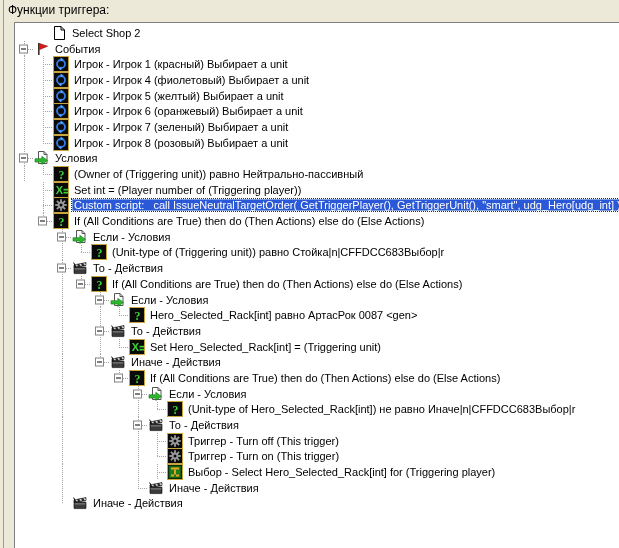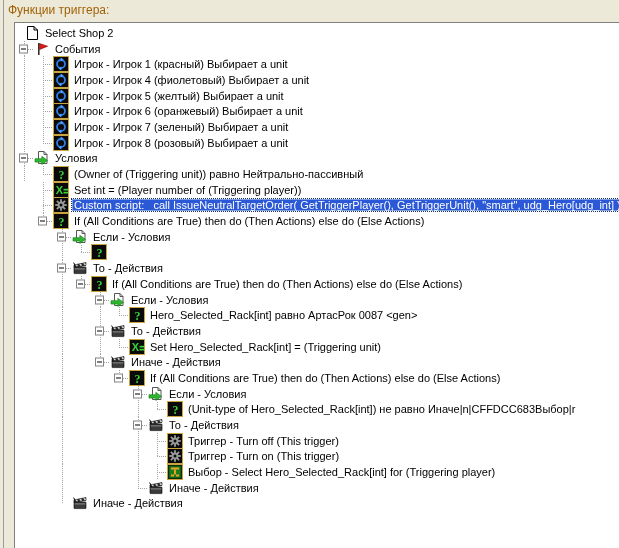--- a/index.html
+++ b/index.html
@@ -8,37 +8,37 @@
     background:#ece9d8;
     font-family:"Liberation Sans", sans-serif;
     -webkit-font-smoothing:none;
   }
   .splitter {
     position:absolute; left:3px; top:0; bottom:0; width:1px;
     background:#9b9b9b;
   }
   .panel-label {
     position:absolute; left:8px; top:3px;
-    font-size:12px; color:#a16207;
+    font-size:12px; color:#000000;
   }
   .tree {
     position:absolute; left:14px; top:22px;
     width:605px; height:526px; box-sizing:border-box;
     background:#fff;
     border-top:1px solid #808080; border-left:1px solid #808080;
     overflow:hidden;
     padding-top:2px;
   }
   .row {
     display:flex; align-items:center;
     height:15.7px;
     font-size:11px; color:#000;
     white-space:pre;
   }
-  .row.root { padding-left:9px; }
+  .row.root { padding-left:36px; }
   .ind { flex:0 0 19px; width:19px; height:100%; position:relative; }
   .ind.g::before {
     content:""; position:absolute; left:9px; top:0; bottom:0; width:1px;
     background-image:repeating-linear-gradient(to bottom,#a3a3a3 0 1px,transparent 1px 2px);
   }
   .conn { flex:0 0 19px; width:19px; height:100%; position:relative; }
   .conn i { display:block; position:absolute; }
   .conn .v {
     left:9px; top:0; width:1px;
     background-image:repeating-linear-gradient(to bottom,#a3a3a3 0 1px,transparent 1px 2px);
@@ -148,21 +148,21 @@
           <text x="8.5" y="12.5" font-size="12" font-weight="bold" fill="#35D435" text-anchor="middle" font-family="Liberation Serif, serif">?</text>
         </svg></span><span class="label">If (All Conditions are True) then do (Then Actions) else do (Else Actions)</span></div>
     <div class="row"><span class="ind"></span><span class="ind"></span><span class="conn"><i class="v full"></i><i class="h"></i><span class="exp"></span></span><span class="icon"><svg viewBox="0 0 16 16">
           <path d="M4.5 1.5 h5.5 l3 3 v9 h-8.5 z" fill="#fff" stroke="#555"></path>
           <path d="M10 1.5 v3 h3" fill="none" stroke="#555"></path>
           <path d="M1 8.7 h6.8 v-2.4 l5.7 4.1 -5.7 4.1 v-2.4 h-6.8 z" fill="#2FB52F" stroke="#0f7a0f" stroke-width="0.6"></path>
         </svg></span><span class="label">Если - Условия</span></div>
     <div class="row"><span class="ind"></span><span class="ind"></span><span class="ind g"></span><span class="conn"><i class="v half"></i><i class="h"></i></span><span class="icon"><svg viewBox="0 0 16 16">
           <rect x="0.5" y="0.5" width="15" height="15" fill="#0A0A0A" stroke="#CAA53D"></rect>
           <text x="8.5" y="12.5" font-size="12" font-weight="bold" fill="#35D435" text-anchor="middle" font-family="Liberation Serif, serif">?</text>
-        </svg></span></div>
+        </svg></span><span class="label">(Unit-type of (Triggering unit)) равно Стойка|n|CFFDCC683Выбор|r</span></div>
     <div class="row"><span class="ind"></span><span class="ind"></span><span class="conn"><i class="v full"></i><i class="h"></i><span class="exp"></span></span><span class="icon"><svg viewBox="0 0 16 16">
           <path d="M3 5.2 L1.6 2.6" stroke="#000" stroke-width="1"></path>
           <path d="M2 7.6 L2 4.9 L14 2.6 L14 5.4 z" fill="#2d2d2d" stroke="#000" stroke-width="0.6"></path>
           <path d="M3.4 4.7 l1.7 -0.3 1 1.9 -1.7 0.3 z" fill="#cfcfcf"></path>
           <path d="M7.4 4 l1.7 -0.3 1 1.9 -1.7 0.3 z" fill="#cfcfcf"></path>
           <path d="M11.4 3.3 l1.7 -0.3 1 1.9 -1.7 0.3 z" fill="#cfcfcf"></path>
           <rect x="2" y="7" width="12" height="6.6" rx="0.5" fill="#3a3a3a" stroke="#000" stroke-width="0.6"></rect>
           <rect x="2.6" y="8.4" width="10.8" height="1" fill="#8a8a8a"></rect>
         </svg></span><span class="label">То - Действия</span></div>
     <div class="row"><span class="ind"></span><span class="ind"></span><span class="ind g"></span><span class="conn"><i class="v half"></i><i class="h"></i><span class="exp"></span></span><span class="icon"><svg viewBox="0 0 16 16">

